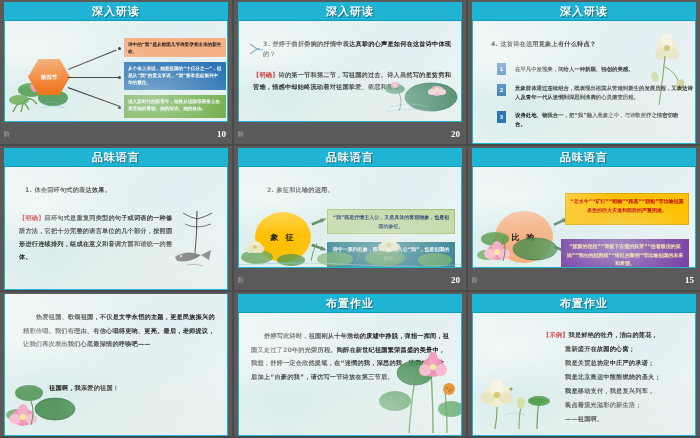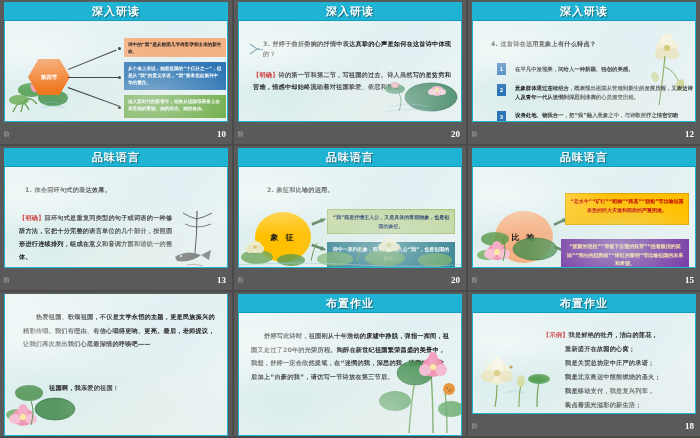--- a/index.html
+++ b/index.html
@@ -291,24 +291,20 @@
 
         <div class="numbadge" style="left:24px;top:42px;">1</div>
         <div class="numtext" style="left:42px;top:44px;width:170px;">在平凡中发现美，间给人一种新颖、独创的美感。</div>
 
         <div class="numbadge" style="left:24px;top:63px;">2</div>
         <div class="numtext" style="left:42px;top:63px;width:178px;">意象群体通过连续组合，既表现出祖国从苦难到新生的发展历程，又表达诗人及青年一代从迷惘到深思到沸腾的心灵嬗变历程。</div>
 
         <div class="numbadge" style="left:24px;top:90px;">3</div>
         <div class="numtext" style="left:42px;top:90px;width:170px;">设身处地、物我合一，把“我”融入意象之中，与诗歌所抒之情密切吻合。</div>
       </div>
-    </div>
-    <div class="footer">
-      <span class="ftl">阶</span>
-      <span class="pgnum">12</span>
     </div>
   </div>
 
   <div class="slide">
     <div class="slide-body">
       <div class="title-bar">
         <span class="title-txt">品味语言</span>
       </div>
       <div class="canvas">
         <div class="q-line" style="left:20px;top:18px;width:180px;">1. 体会回环句式的表达效果。</div>
@@ -320,24 +316,20 @@
           <path d="M30 14 Q22 12 16 8" stroke="#3a3a3a" stroke-width=".8" fill="none"></path>
           <path d="M30 14 Q38 12 45 8" stroke="#3a3a3a" stroke-width=".8" fill="none"></path>
           <path d="M30 22 Q24 22 18 19" stroke="#3a3a3a" stroke-width=".7" fill="none"></path>
           <path d="M30 22 Q37 22 44 19" stroke="#3a3a3a" stroke-width=".7" fill="none"></path>
           <path d="M8 52 Q20 44 34 50 Q24 58 10 56 Z" fill="#5a5a5a" opacity=".9"></path>
           <path d="M34 50 L44 45 L42 55 Z" fill="#6a6a6a" opacity=".85"></path>
           <circle cx="14" cy="51" r="1" fill="#fff"></circle>
           <path d="M20 60 Q28 58 36 61" stroke="#b06a6a" stroke-width=".6" fill="none"></path>
         </svg>
       </div>
-    </div>
-    <div class="footer">
-      <span class="ftl">阶</span>
-      <span class="pgnum">13</span>
     </div>
   </div>
 
   <div class="slide">
     <div class="slide-body">
       <div class="title-bar">
         <span class="title-txt">品味语言</span>
       </div>
       <div class="canvas">
         <div class="q-line" style="left:28px;top:18px;width:170px;">2. 象征和比喻的运用。</div>
@@ -500,19 +492,15 @@
           <path d="M44 62 Q44 48 46 40" stroke="#8aa85a" stroke-width="1.1" fill="none"></path>
           <path d="M62 62 Q62 46 64 36" stroke="#6f9c4c" stroke-width="1.2" fill="none"></path>
           <ellipse cx="46" cy="36" rx="4" ry="6" fill="#d7dfa6"></ellipse>
           <path d="M54 34 Q64 28 74 34 Q64 40 54 34 Z" fill="#4f9a4c"></path>
           <ellipse cx="64" cy="34" rx="11" ry="5" fill="#4f9a4c" opacity=".9"></ellipse>
           <path d="M30 48 Q40 44 50 48" stroke="#9ec9d8" stroke-width=".6" fill="none" opacity=".7"></path>
           <circle cx="36" cy="22" r="1.6" fill="#b08a3c"></circle>
         </svg>
       </div>
     </div>
-    <div class="footer">
-      <span class="ftl">阶</span>
-      <span class="pgnum">18</span>
-    </div>
   </div>
 
 </div>
 
 </body></html>

